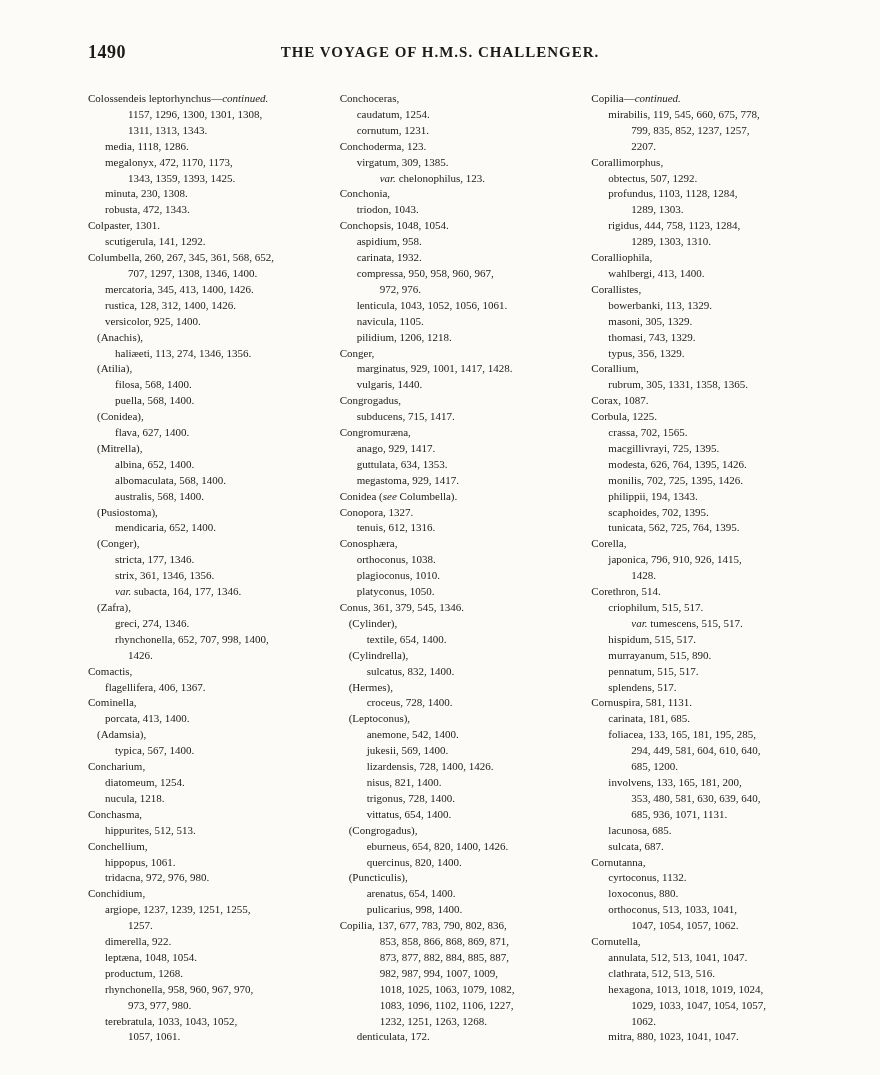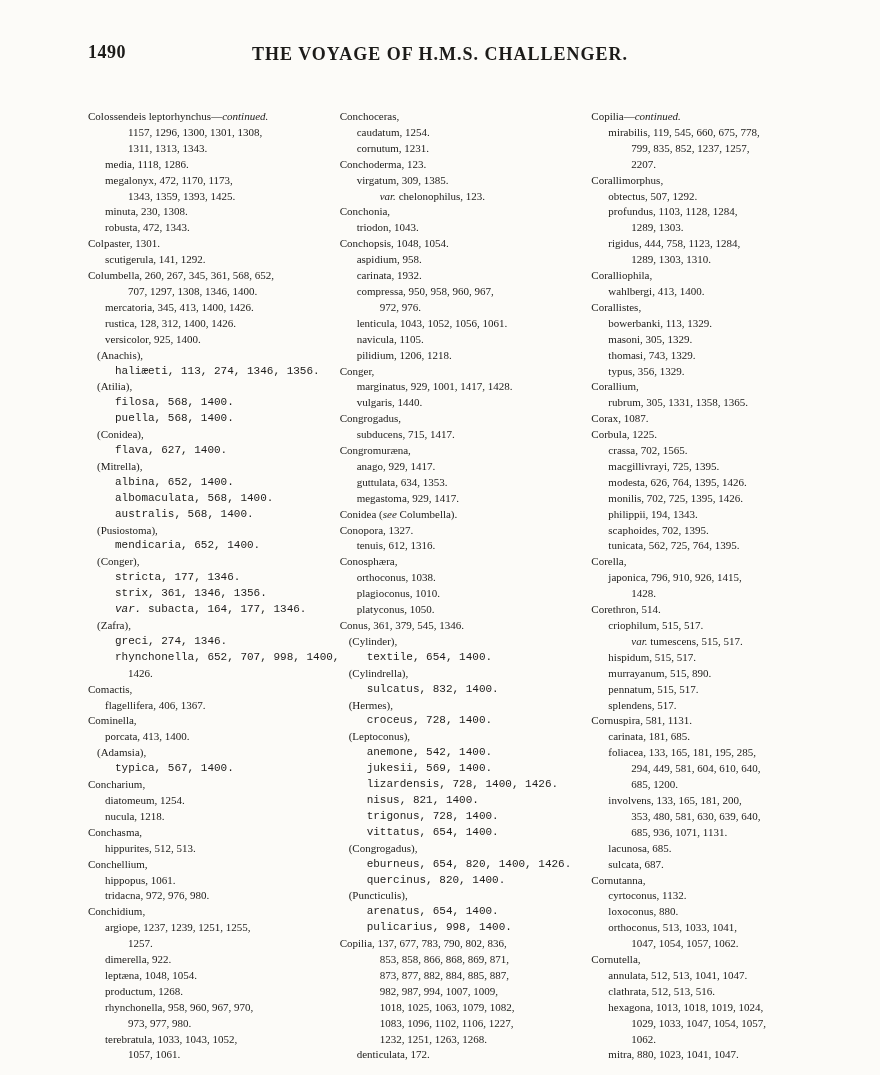--- a/index.html
+++ b/index.html
@@ -15,39 +15,39 @@
     overflow:hidden;
   }
   .header { position:relative; height:48px; }
   .pagenum {
     position:absolute; left:0; top:0;
     font-size:18px; font-weight:bold; letter-spacing:0.5px;
   }
   .running-title {
     position:absolute; left:-88px; right:-56px; top:2px;
     text-align:center;
-    font-size:18px; font-weight:bold; letter-spacing:1px;
-  }
-  .columns { display:flex; align-items:center;margin-top:18px; }
+    font-size:15px; font-weight:bold; letter-spacing:1px;
+  }
+  .columns { display:flex; align-items:center; }
   .col {
     flex:1 1 0;
     padding:1px 9px 0 9px;
     font-size:11px;
     line-height:15.9px;
     min-width:0;
   }
   .col.first { padding-left:0; }
   .col.last  { padding-right:0; }
   .rule { width:1px; background:#33302c; }
   .ln { white-space:nowrap; }
   .ln em { font-style:italic; }
   .i0 { padding-left:0; }
   .i1 { padding-left:9px; }
   .i2 { padding-left:17px; }
-  .i3 { padding-left:27px;font-family:Liberation Mono, monospace; }
+  .i3 { padding-left:27px; }
   .i4 { padding-left:40px; }
 </style>
 </head>
 <body>
 
 <div class="page">
   <div class="header">
     <span class="pagenum">1490</span>
     <span class="running-title">THE VOYAGE OF H.M.S. CHALLENGER.</span>
   </div>

